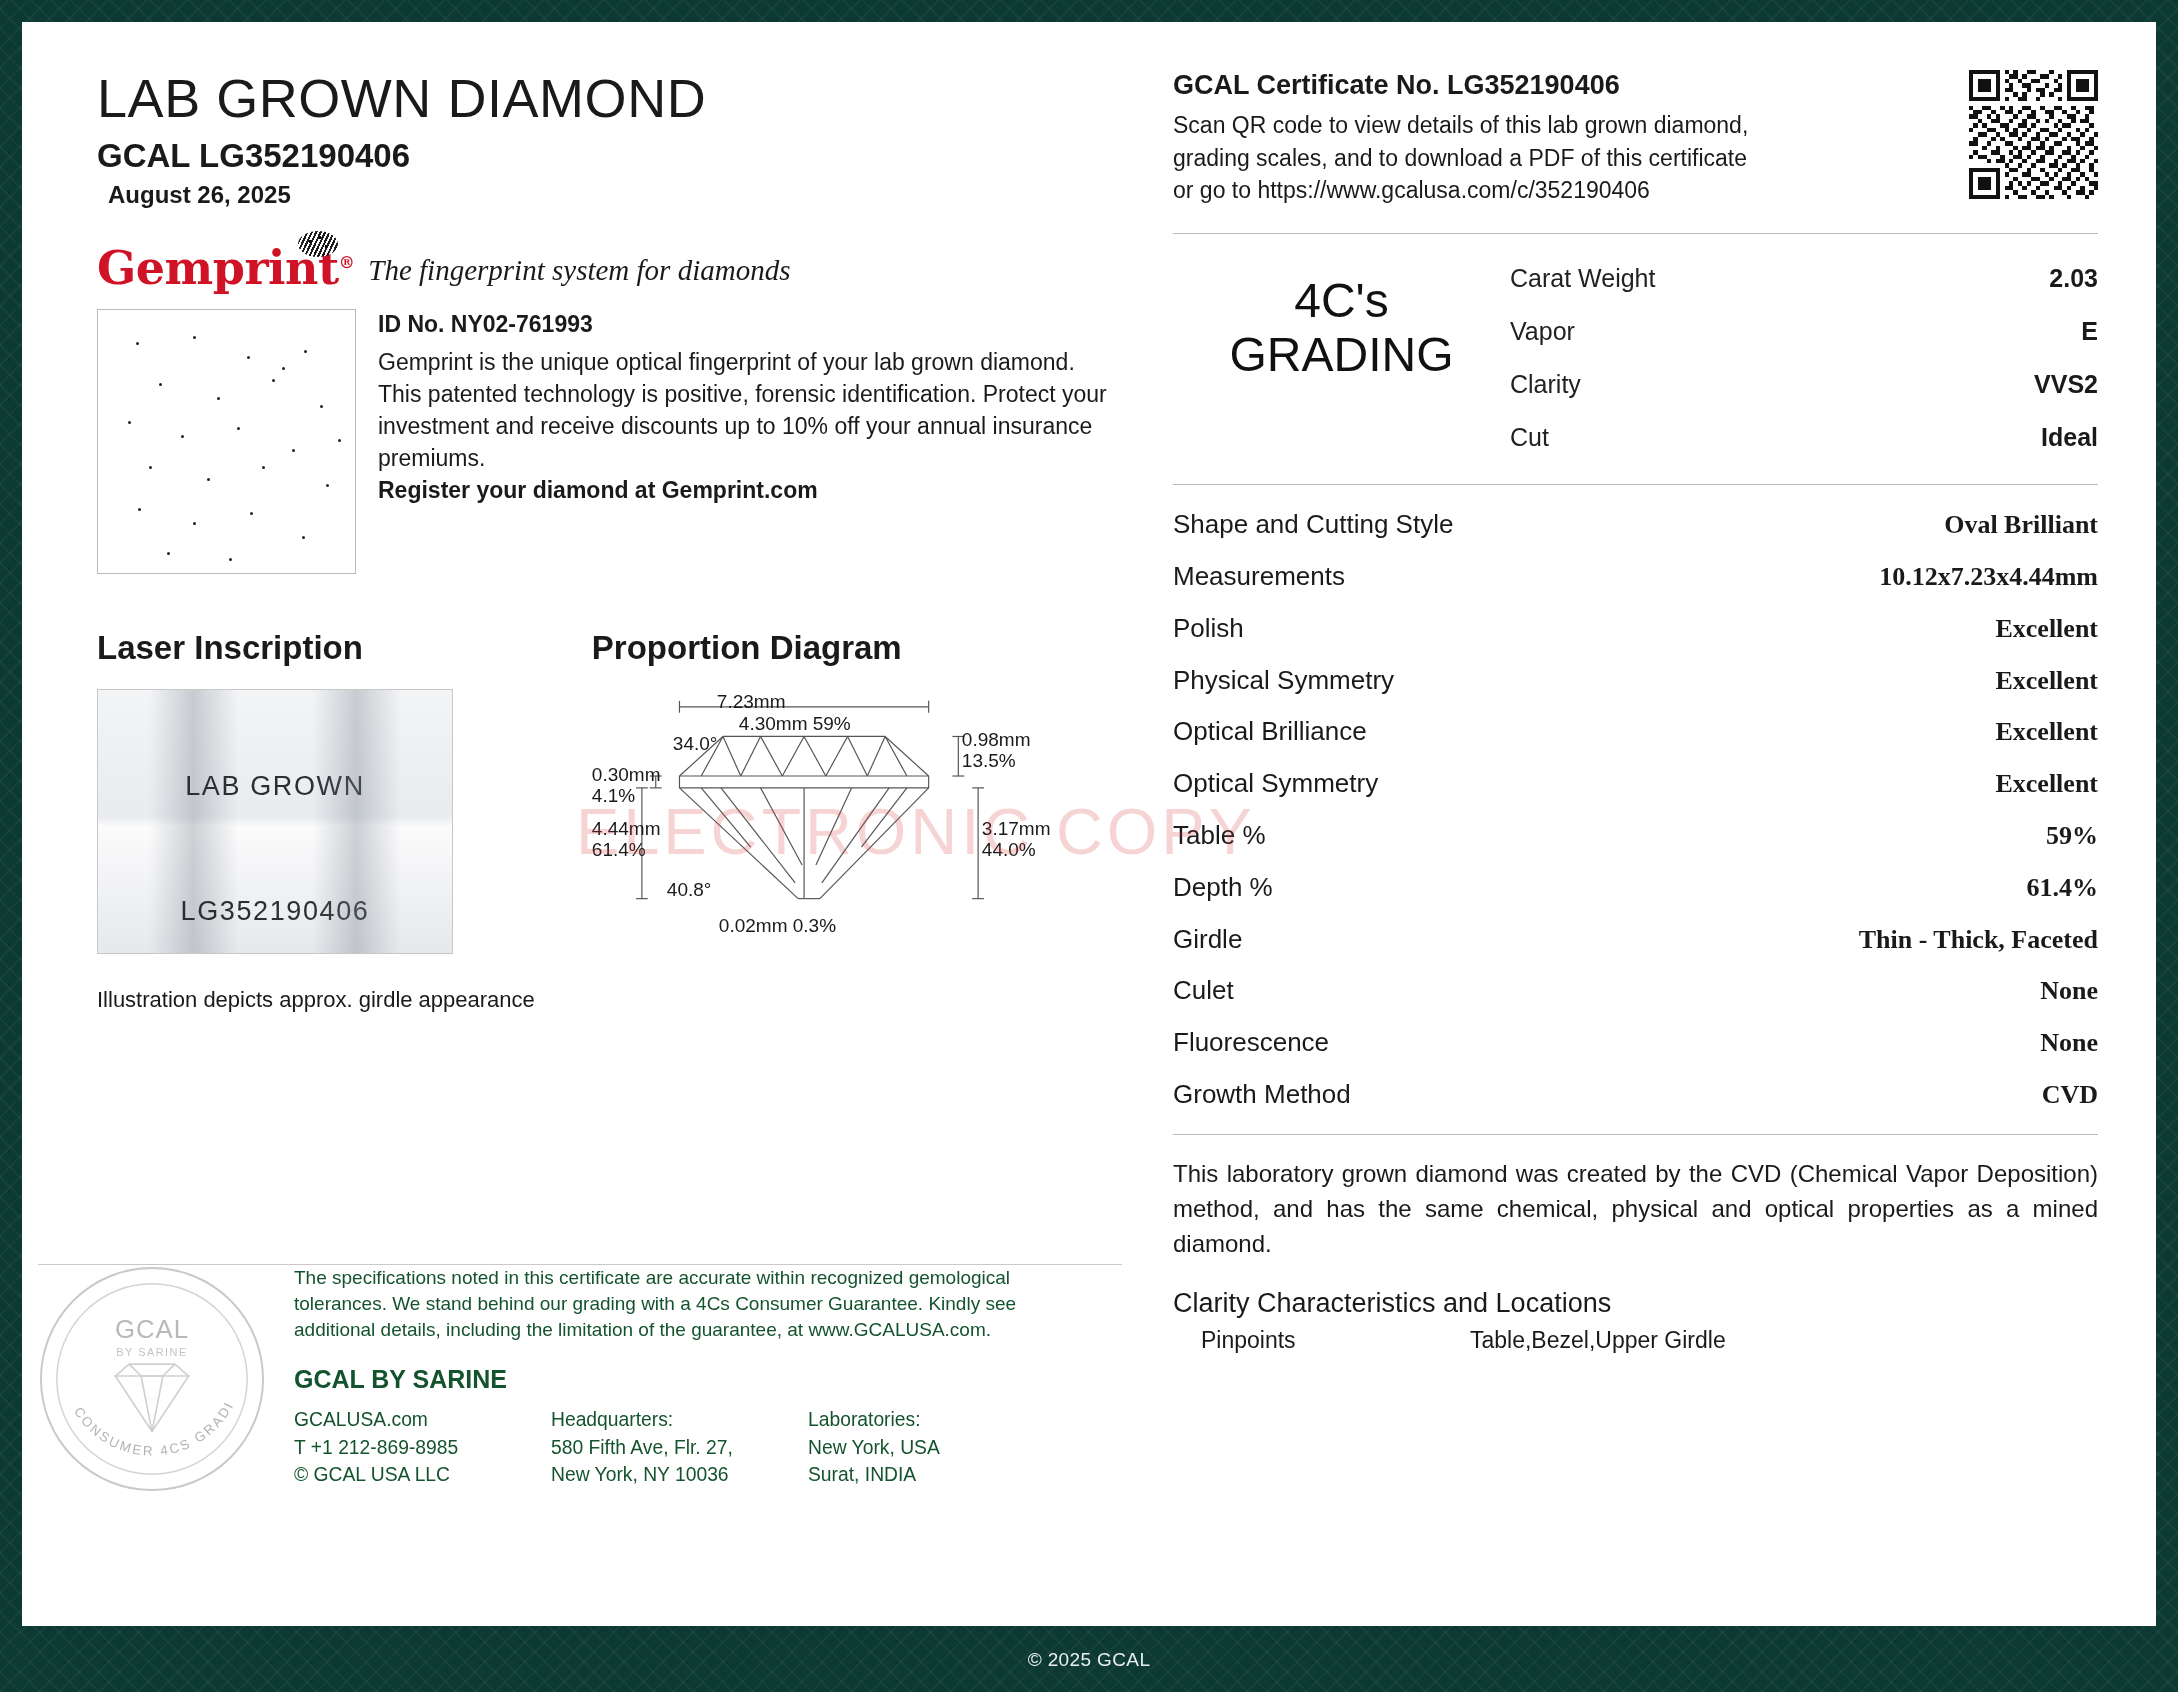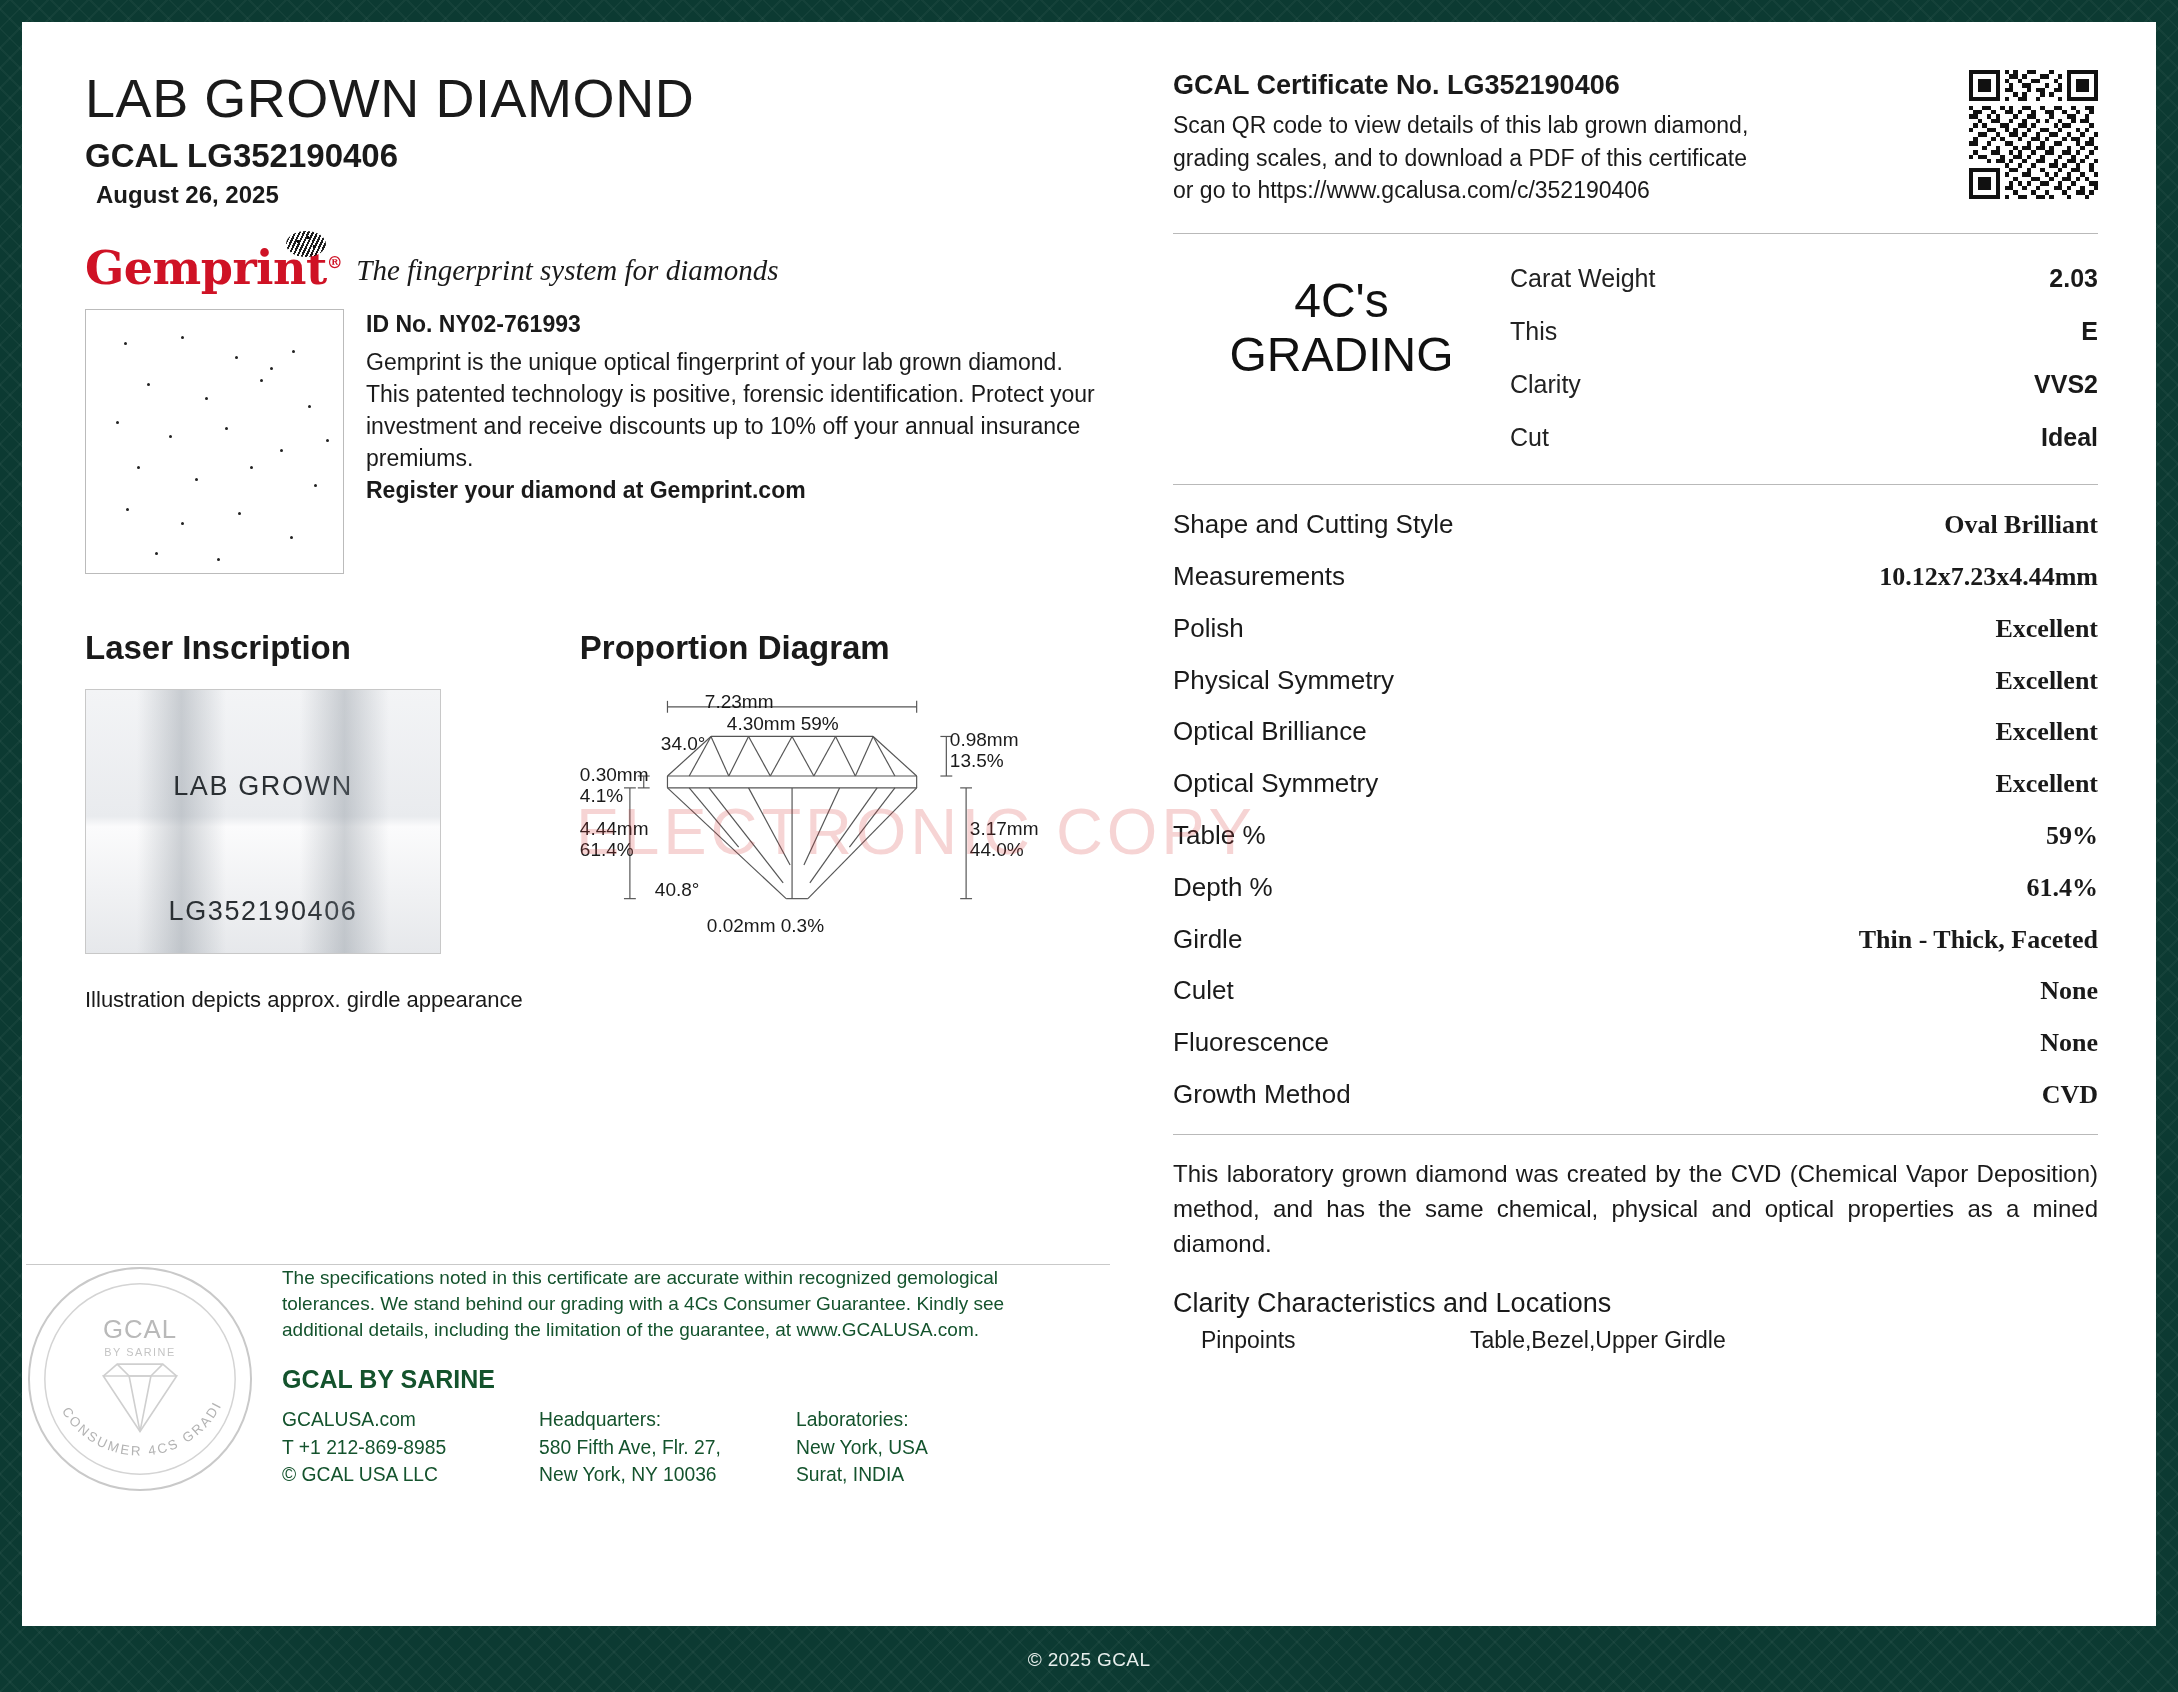--- a/index.html
+++ b/index.html
@@ -31,21 +31,21 @@
     left: 0; bottom: 0;
     width: 100%; height: 67px;
     color: #e8efed;
     font-size: 19px;
     display: flex; align-items: center; justify-content: center;
     letter-spacing: .02em;
   }
 
   
   .left {
-    position: absolute; left: 4px; top: 0;
+    position: absolute; left: 16px; top: 0;
     width: 1124px; height: 100%;
     padding: 48px 40px 0 59px;
   }
   .title {
     font-size: 54px;
     font-weight: 400;
     letter-spacing: .01em;
     margin: 0 0 8px 0;
     line-height: 1.05;
   }
@@ -605,21 +605,21 @@
       <div class="fourc-label">
         <div>4C's</div>
         <div>GRADING</div>
       </div>
       <div class="kv big">
         <div class="row">
           <span class="k">Carat Weight</span>
           <span class="v">2.03</span>
         </div>
         <div class="row">
-          <span class="k">This</span>
+          <span class="k">Vapor</span>
           <span class="v">E</span>
         </div>
         <div class="row">
           <span class="k">Clarity</span>
           <span class="v">VVS2</span>
         </div>
         <div class="row">
           <span class="k">Cut</span>
           <span class="v">Ideal</span>
         </div>

